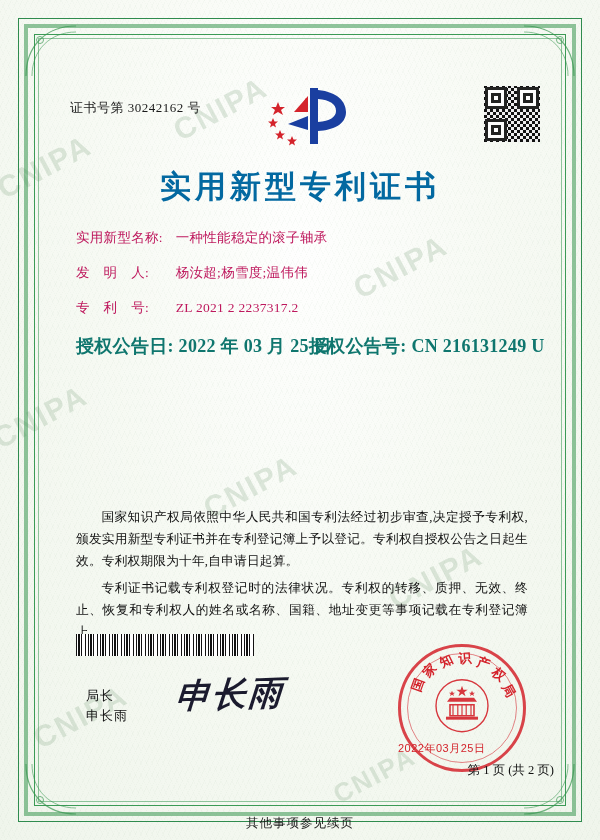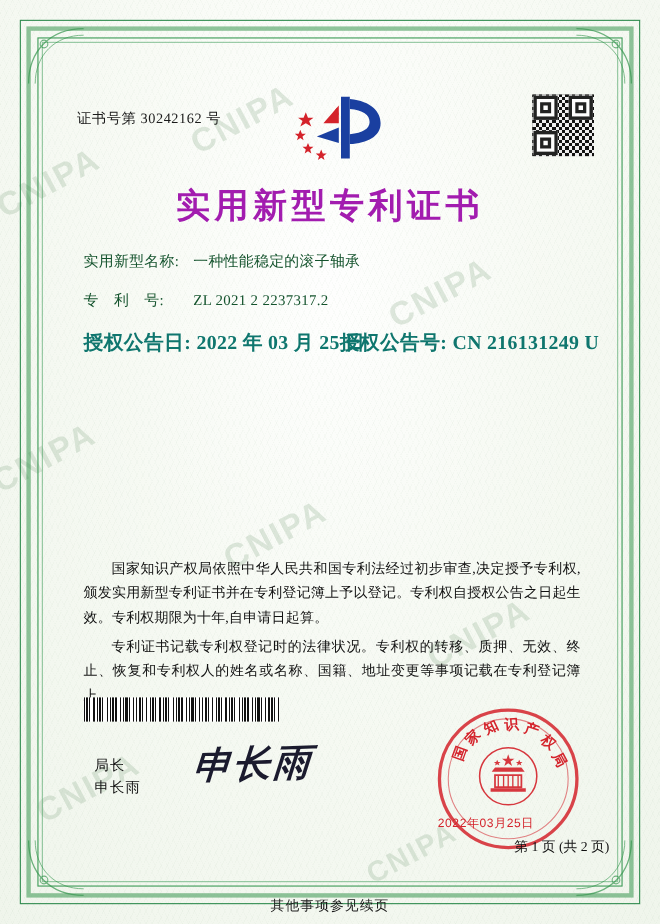--- a/index.html
+++ b/index.html
@@ -162,33 +162,33 @@
 
   .title {
     position: absolute;
     left: 0;
     top: 122px;
     width: 508px;
     text-align: center;
     font-size: 31px;
     font-weight: 700;
     letter-spacing: 4px;
-    color: #a21caf;
+    color: #0369a1;
     font-family: "DejaVu Serif", "Liberation Serif", serif;
   }
 
   .fields {
     position: absolute;
     left: 30px;
     top: 185px;
     width: 460px;
   }
   .field {
     font-size: 13.5px;
-    color: #14532d;
+    color: #be185d;
     margin-bottom: 17px;
     white-space: nowrap;
     letter-spacing: 0.3px;
     font-family: Liberation Serif, serif;
   }
   .field .lbl {
     display: inline-block;
     min-width: 96px;
   }
   .field .val { }
@@ -409,20 +409,24 @@
     </div>
 
     <div class="title">实用新型专利证书</div>
 
     <div class="fields">
       <div class="field">
         <span class="lbl">实用新型名称:</span>
         <span class="val">一种性能稳定的滚子轴承</span>
       </div>
       <div class="field">
+        <span class="lbl">发　明　人:</span>
+        <span class="val">杨汝超;杨雪度;温伟伟</span>
+      </div>
+      <div class="field">
         <span class="lbl">专　利　号:</span>
         <span class="val">ZL 2021 2 2237317.2</span>
       </div>
       <div class="row-two">
         <span class="c1">
           <span class="lbl">授权公告日:</span>
           <span>2022 年 03 月 25 日</span>
         </span>
         <span class="c2">
           <span>授权公告号:</span>

